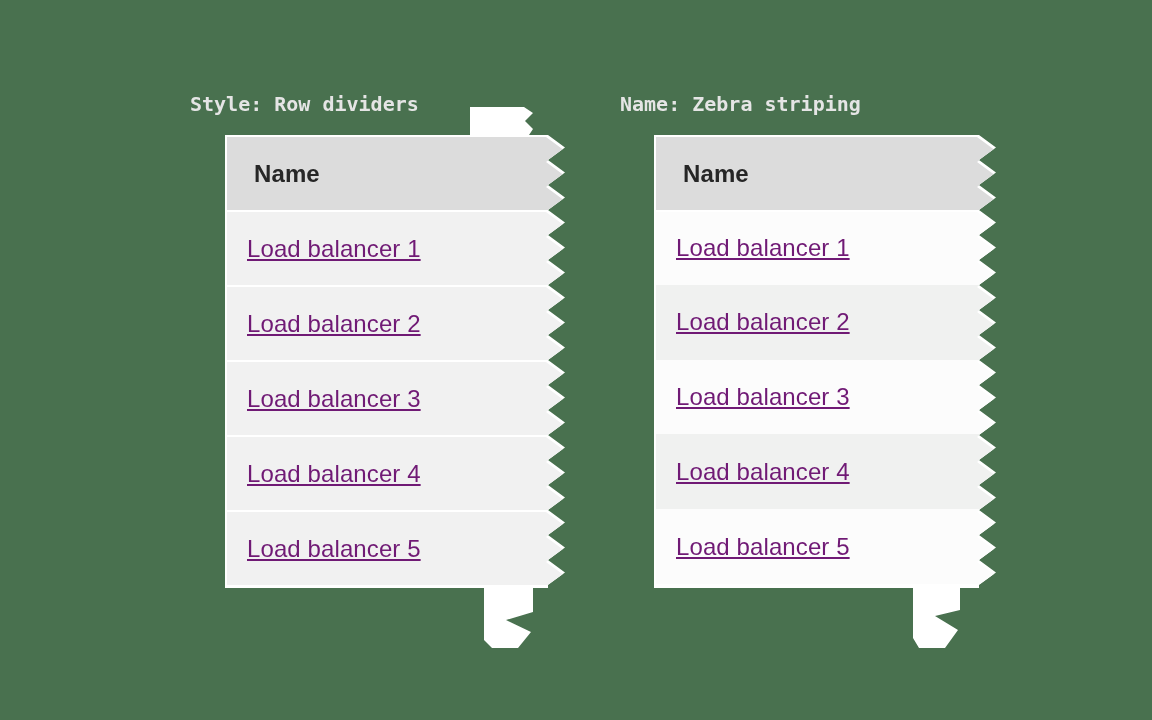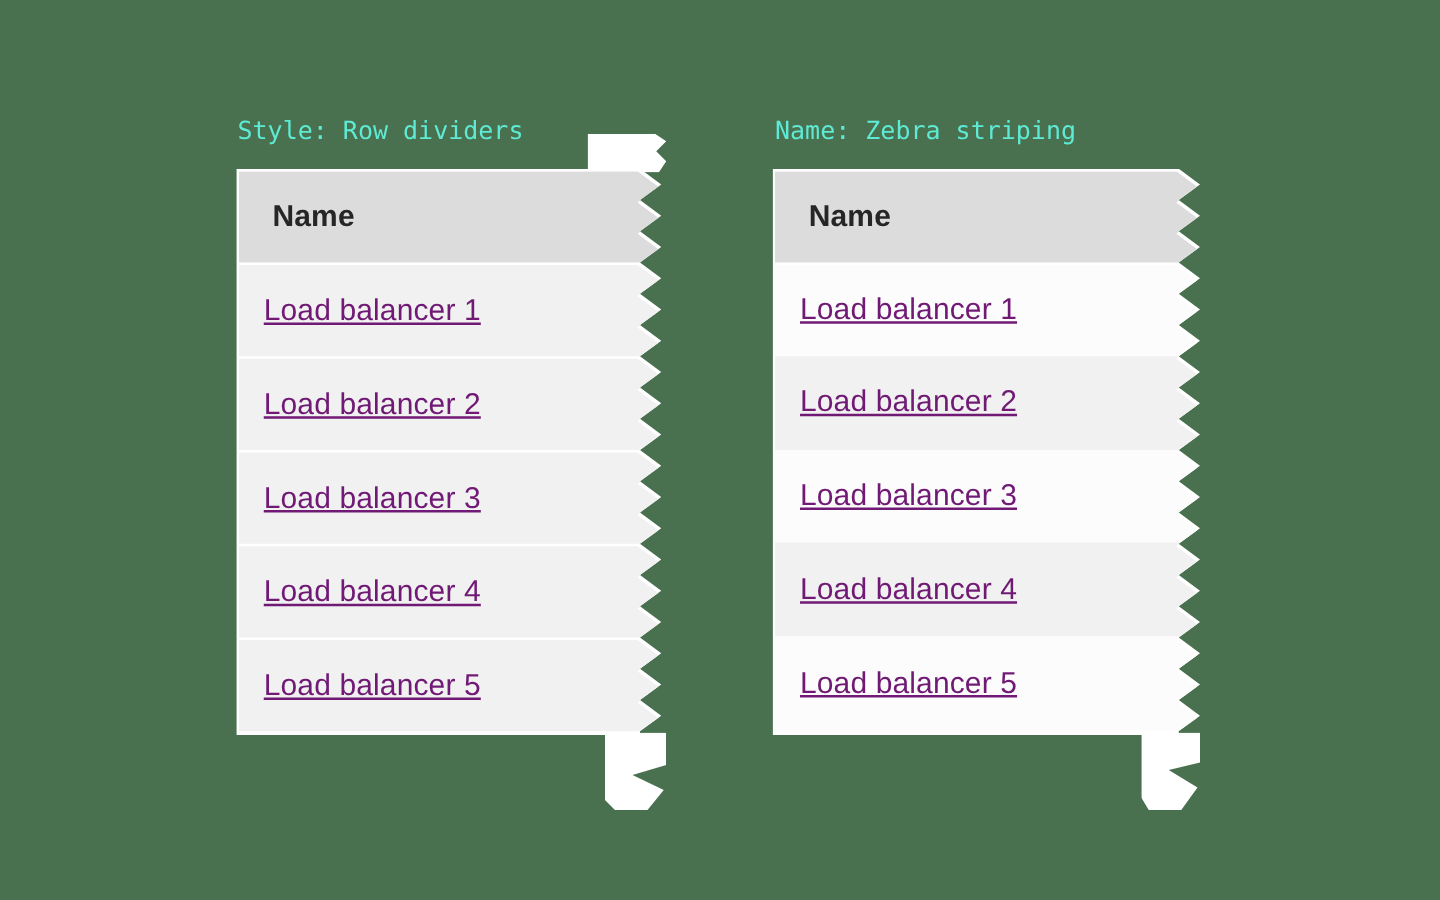--- a/index.html
+++ b/index.html
@@ -5,42 +5,42 @@
   html,body{margin:0;padding:0;}
   body{background:#49714f;}
   .canvas{
     position:relative;width:1152px;height:720px;overflow:hidden;
     background:#49714f;
     font-family:"Liberation Sans","DejaVu Sans",sans-serif;
   }
   .panel-title{
     position:absolute;top:92px;height:24px;line-height:24px;
     font-family:"DejaVu Sans Mono","Liberation Mono",monospace;
-    font-weight:400;font-size:20px;color:#5eead4;white-space:nowrap;
+    font-weight:700;font-size:20px;color:#e5e5e5;white-space:nowrap;
   }
   .panel-title.left{left:190px;}
   .panel-title.right{left:620px;}
 
   
   .frag{position:absolute;background:#ffffff;}
   .frag-top-left{
     left:470px;top:107px;width:63px;height:31px;
     clip-path:polygon(0 0,54px 0,63px 6px,55px 14px,63px 22px,57px 31px,0 31px);
   }
   .frag-bottom-left{
     left:484px;top:586px;width:49px;height:62px;
     clip-path:polygon(0 0,49px 0,49px 26px,22px 34px,47px 46px,34px 62px,8px 62px,0 54px);
   }
   .frag-bottom-right{
     left:913px;top:586px;width:47px;height:62px;
     clip-path:polygon(0 0,47px 0,47px 24px,22px 30px,45px 44px,32px 62px,6px 62px,0 52px);
   }
 
   
-  .card{position:absolute;top:135px;height:453px;background:#ffffff;}
+  .card{position:absolute;top:135px;height:453px;background:#ffffff;margin-left:36px;}
   .card.left{left:189px;width:340px;}
   .card.right{left:618px;width:342px;}
   .card-inner{position:absolute;left:2px;top:2px;bottom:2px;}
   .card.left  .card-inner{width:336px;}
   .card.right .card-inner{width:338px;}
 
   .thead{
     height:73px;background:#dcdcdc;display:flex;align-items:center;
     padding-left:27px;box-sizing:border-box;
     font-weight:700;font-size:24px;color:#262626;letter-spacing:.1px;

